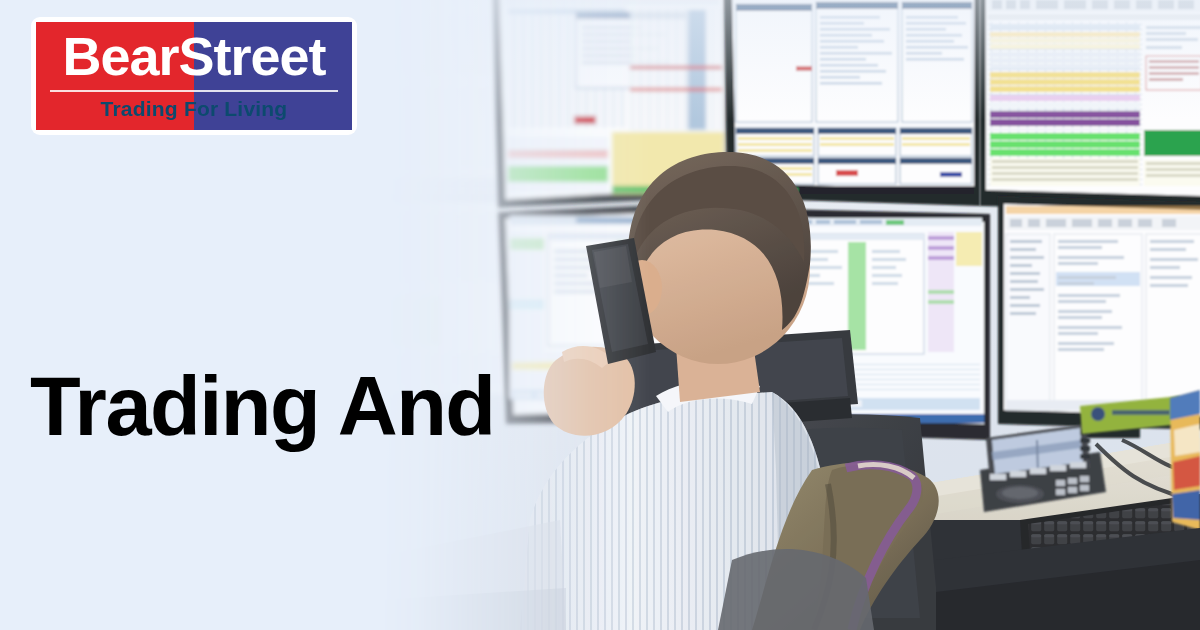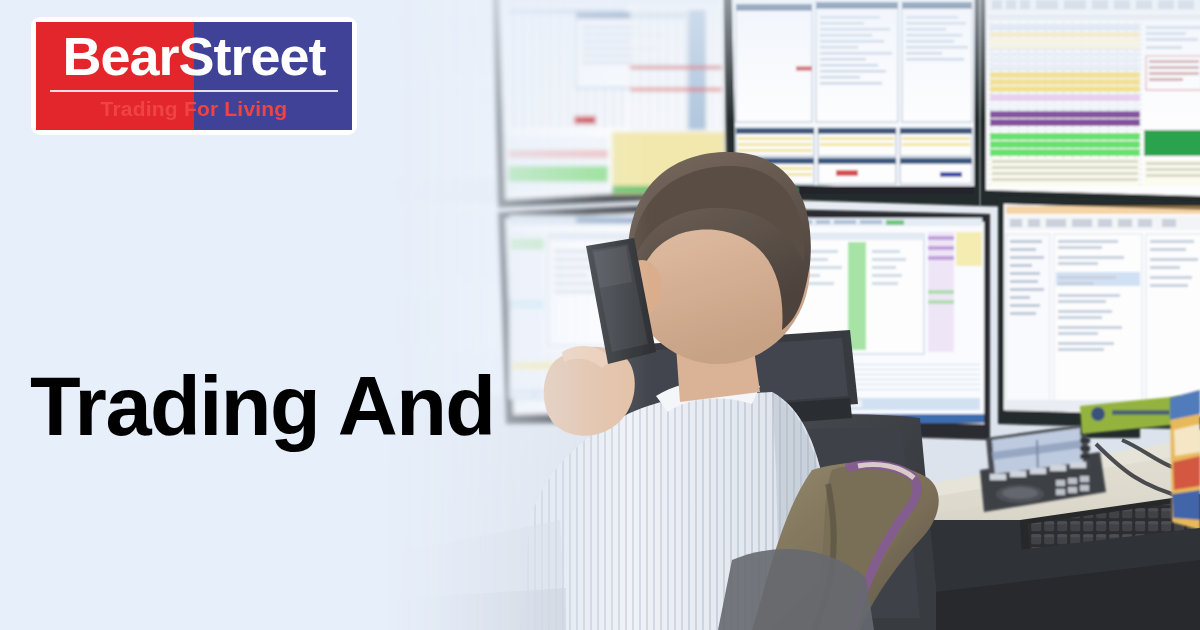--- a/index.html
+++ b/index.html
@@ -78,21 +78,21 @@
     height: 2px;
     background: rgba(255,255,255,0.85);
   }
   #logo-tagline {
     position: absolute;
     left: 0; right: 0;
     top: 72px;
     text-align: center;
     font-size: 21px;
     font-weight: bold;
-    color: #ef4444;
+    color: #0c4a6e;
     letter-spacing: 0.2px;
     line-height: 30px;
     white-space: nowrap;
   }
 
   
   #headline {
     position: absolute;
     left: 30px;
     top: 248px;

